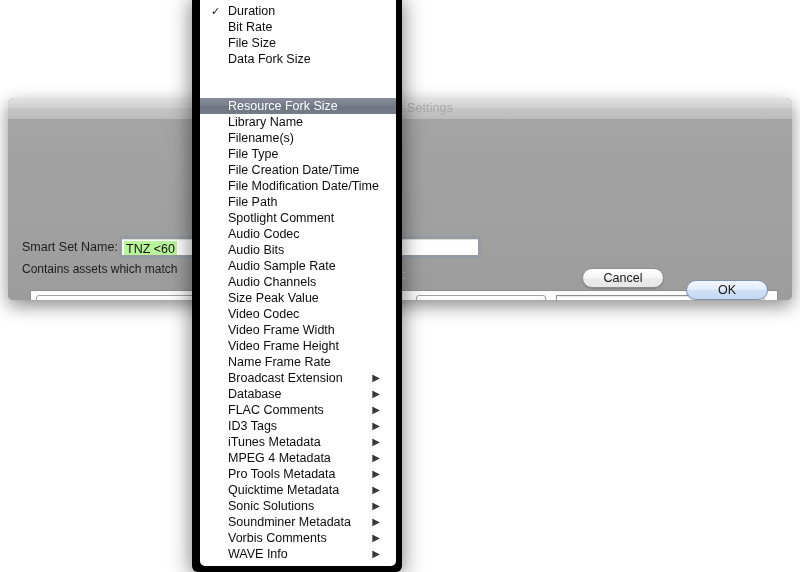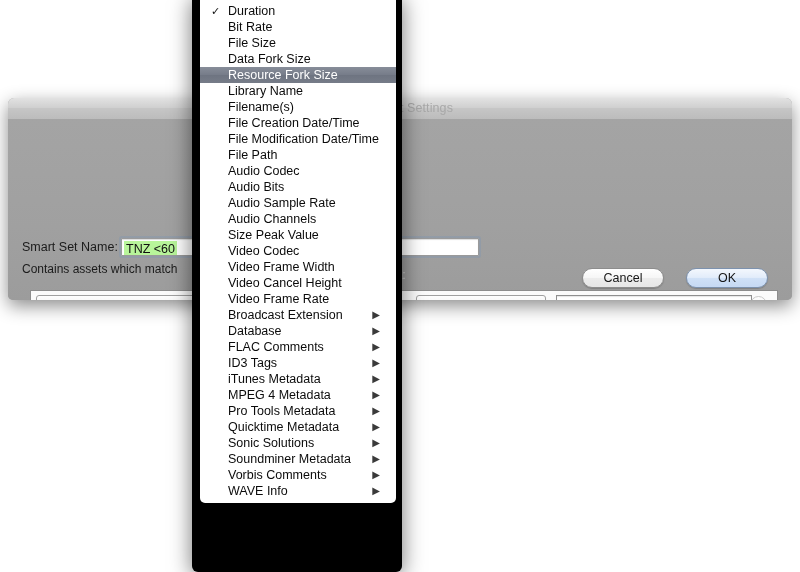--- a/index.html
+++ b/index.html
@@ -140,21 +140,21 @@
     box-sizing: border-box;
     font-size: 12.5px;
     color: #161616;
     text-align: center;
     line-height: 18px;
     background: linear-gradient(to bottom, #ffffff 0%, #f6f6f6 48%, #ececec 52%, #e6e6e6 100%);
     box-shadow: 0 1px 1px rgba(0,0,0,.18);
   }
   .btn-cancel { right: 104px; top: 170px; width: 82px; }
   .btn-ok {
-    right: 0px; top: 170px; width: 82px;
+    right: 0px; top: 182px; width: 82px;
     background: linear-gradient(to bottom, #f3f7fd 0%, #e2ecfa 47%, #cfe0f6 53%, #c6d9f3 100%);
     border-color: #7d92ae;
   }
   .btn-wrap { position:absolute; right: 24px; top: 0; width: 172px; height: 202px; }
 
   
   .menu-frame {
     position: absolute;
     left: 192px; top: -6px;
     width: 210px; height: 578px;
@@ -176,20 +176,21 @@
     height: 16px;
     line-height: 16px;
     font-size: 12.5px;
     color: #0b0b0b;
     padding-left: 28px;
     white-space: nowrap;
   }
   .mi.sel {
     background: linear-gradient(to bottom, #878d99 0%, #767c89 50%, #6e7481 51%, #767c88 100%);
     color: #ffffff;
+    margin-top: 31px;
   }
   .mi .check {
     position: absolute; left: 11px; top: 0;
     font-size: 11px; color: #111;
   }
   .mi .sub-arrow {
     position: absolute; right: 16px; top: 0;
     font-size: 10px; color: #3a3a3a;
     line-height: 16px;
   }
@@ -246,32 +247,34 @@
 
   <div class="menu-frame"></div>
   <div class="menu" id="menu">
       <div class="mi"><span class="check">✓</span><span>Duration</span></div>
       <div class="mi"><span>Bit Rate</span></div>
       <div class="mi"><span>File Size</span></div>
       <div class="mi"><span>Data Fork Size</span></div>
       <div class="mi sel"><span>Resource Fork Size</span></div>
       <div class="mi"><span>Library Name</span></div>
       <div class="mi"><span>Filename(s)</span></div>
+      <div class="mi"><span>File Type</span></div>
       <div class="mi"><span>File Creation Date/Time</span></div>
       <div class="mi"><span>File Modification Date/Time</span></div>
       <div class="mi"><span>File Path</span></div>
+      <div class="mi"><span>Spotlight Comment</span></div>
       <div class="mi"><span>Audio Codec</span></div>
       <div class="mi"><span>Audio Bits</span></div>
       <div class="mi"><span>Audio Sample Rate</span></div>
       <div class="mi"><span>Audio Channels</span></div>
       <div class="mi"><span>Size Peak Value</span></div>
       <div class="mi"><span>Video Codec</span></div>
       <div class="mi"><span>Video Frame Width</span></div>
-      <div class="mi"><span>Video Cancel Height</span></div>
-      <div class="mi"><span>Video Frame Rate</span></div>
+      <div class="mi"><span>Video Frame Height</span></div>
+      <div class="mi"><span>Name Frame Rate</span></div>
       <div class="mi"><span>Broadcast Extension</span><span class="sub-arrow">▶</span></div>
       <div class="mi"><span>Database</span><span class="sub-arrow">▶</span></div>
       <div class="mi"><span>FLAC Comments</span><span class="sub-arrow">▶</span></div>
       <div class="mi"><span>ID3 Tags</span><span class="sub-arrow">▶</span></div>
       <div class="mi"><span>iTunes Metadata</span><span class="sub-arrow">▶</span></div>
       <div class="mi"><span>MPEG 4 Metadata</span><span class="sub-arrow">▶</span></div>
       <div class="mi"><span>Pro Tools Metadata</span><span class="sub-arrow">▶</span></div>
       <div class="mi"><span>Quicktime Metadata</span><span class="sub-arrow">▶</span></div>
       <div class="mi"><span>Sonic Solutions</span><span class="sub-arrow">▶</span></div>
       <div class="mi"><span>Soundminer Metadata</span><span class="sub-arrow">▶</span></div>

